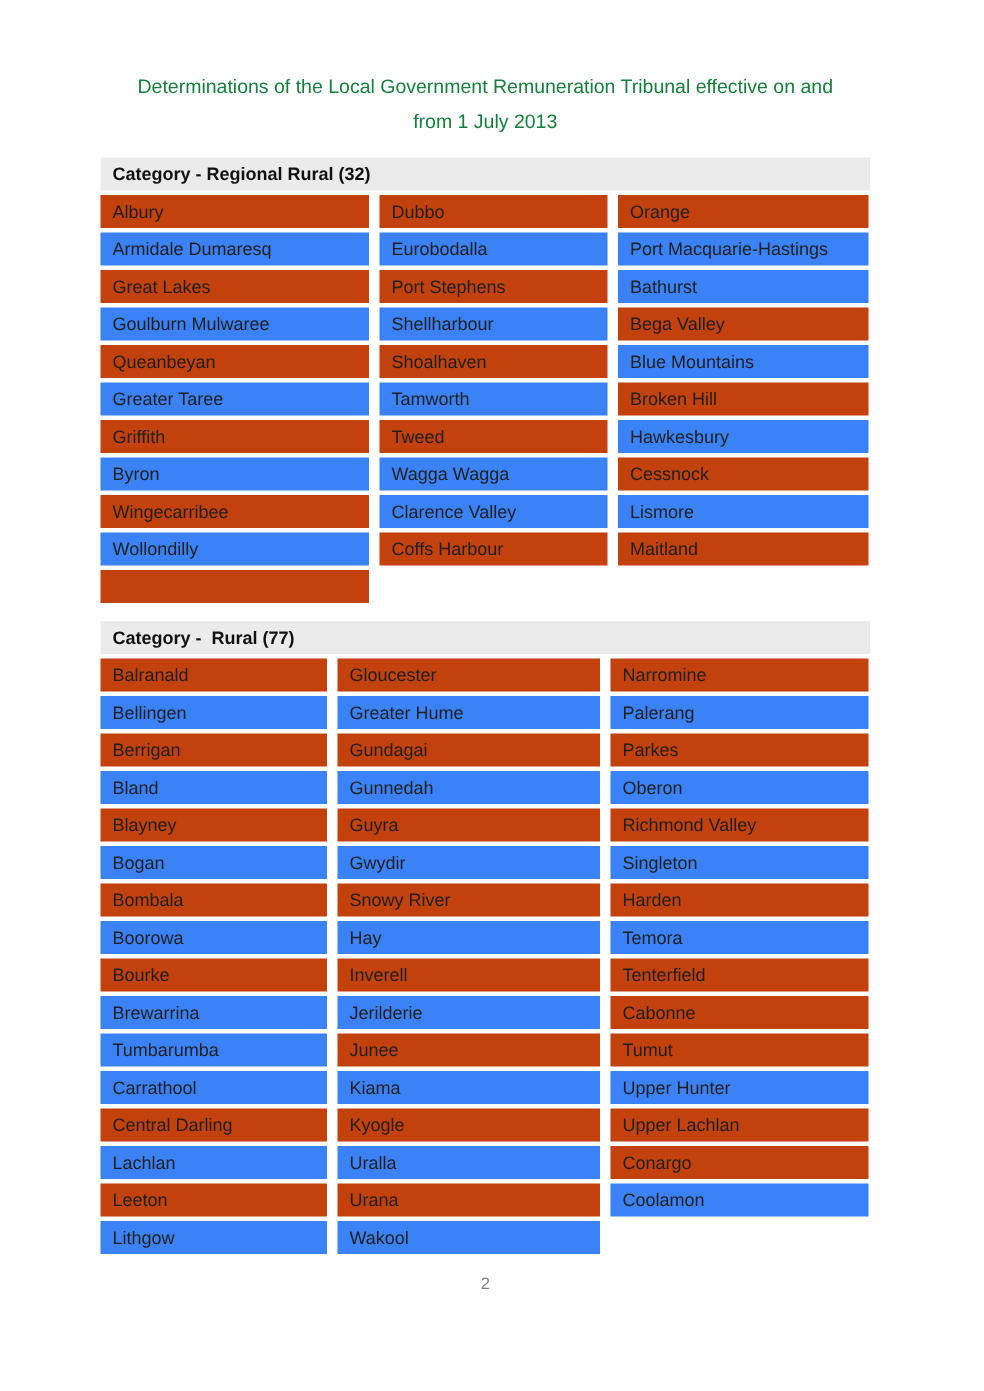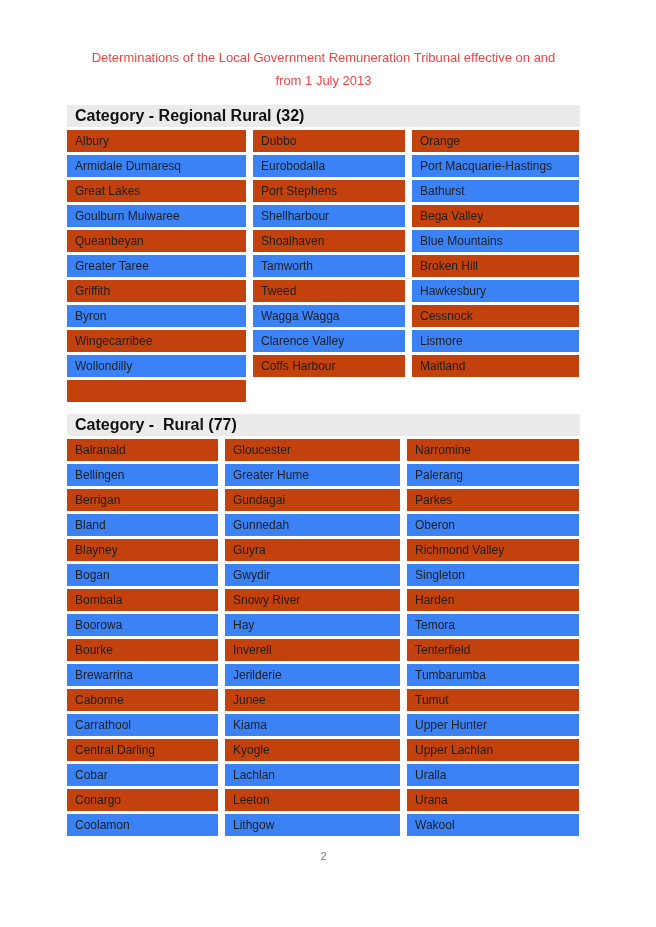--- a/index.html
+++ b/index.html
@@ -14,33 +14,33 @@
   .page {
     width: 656px;
     height: 927px;
     padding: 46px 76px 0 67px;
     background: #ffffff;
   }
   .title {
     width: 513px;
     font-size: 13px;
     font-weight: normal;
-    color: #ef4444;
+    color: #15803d;
     text-align: center;
     line-height: 23px;
     margin-bottom: 13px;
   }
   .title .title-line { display: block; white-space: nowrap; }
 
   .cat-table { width: 513px; }
   .cat-header {
     height: 22px;
     line-height: 22px;
     background: #ebebeb;
-    font-size: 16px;
+    font-size: 12px;
     font-weight: bold;
     color: #111111;
     padding-left: 8px;
     margin-bottom: 3px;
     white-space: pre-wrap;
   }
   .grid {
     display: grid;
     column-gap: 7px;
     row-gap: 3px;
@@ -139,31 +139,30 @@
         <div class="cell dark">Snowy River</div>
         <div class="cell dark">Harden</div>
         <div class="cell light">Boorowa</div>
         <div class="cell light">Hay</div>
         <div class="cell light">Temora</div>
         <div class="cell dark">Bourke</div>
         <div class="cell dark">Inverell</div>
         <div class="cell dark">Tenterfield</div>
         <div class="cell light">Brewarrina</div>
         <div class="cell light">Jerilderie</div>
+        <div class="cell dark">Cabonne</div>
         <div class="cell light">Tumbarumba</div>
-        <div class="cell dark">Cabonne</div>
         <div class="cell dark">Junee</div>
         <div class="cell dark">Tumut</div>
         <div class="cell light">Carrathool</div>
         <div class="cell light">Kiama</div>
         <div class="cell light">Upper Hunter</div>
         <div class="cell dark">Central Darling</div>
         <div class="cell dark">Kyogle</div>
         <div class="cell dark">Upper Lachlan</div>
-        <div class="cell light">Cobar</div>
         <div class="cell light">Lachlan</div>
         <div class="cell light">Uralla</div>
         <div class="cell dark">Conargo</div>
         <div class="cell dark">Leeton</div>
         <div class="cell dark">Urana</div>
         <div class="cell light">Coolamon</div>
         <div class="cell light">Lithgow</div>
         <div class="cell light">Wakool</div>
       </div>
     </section>

